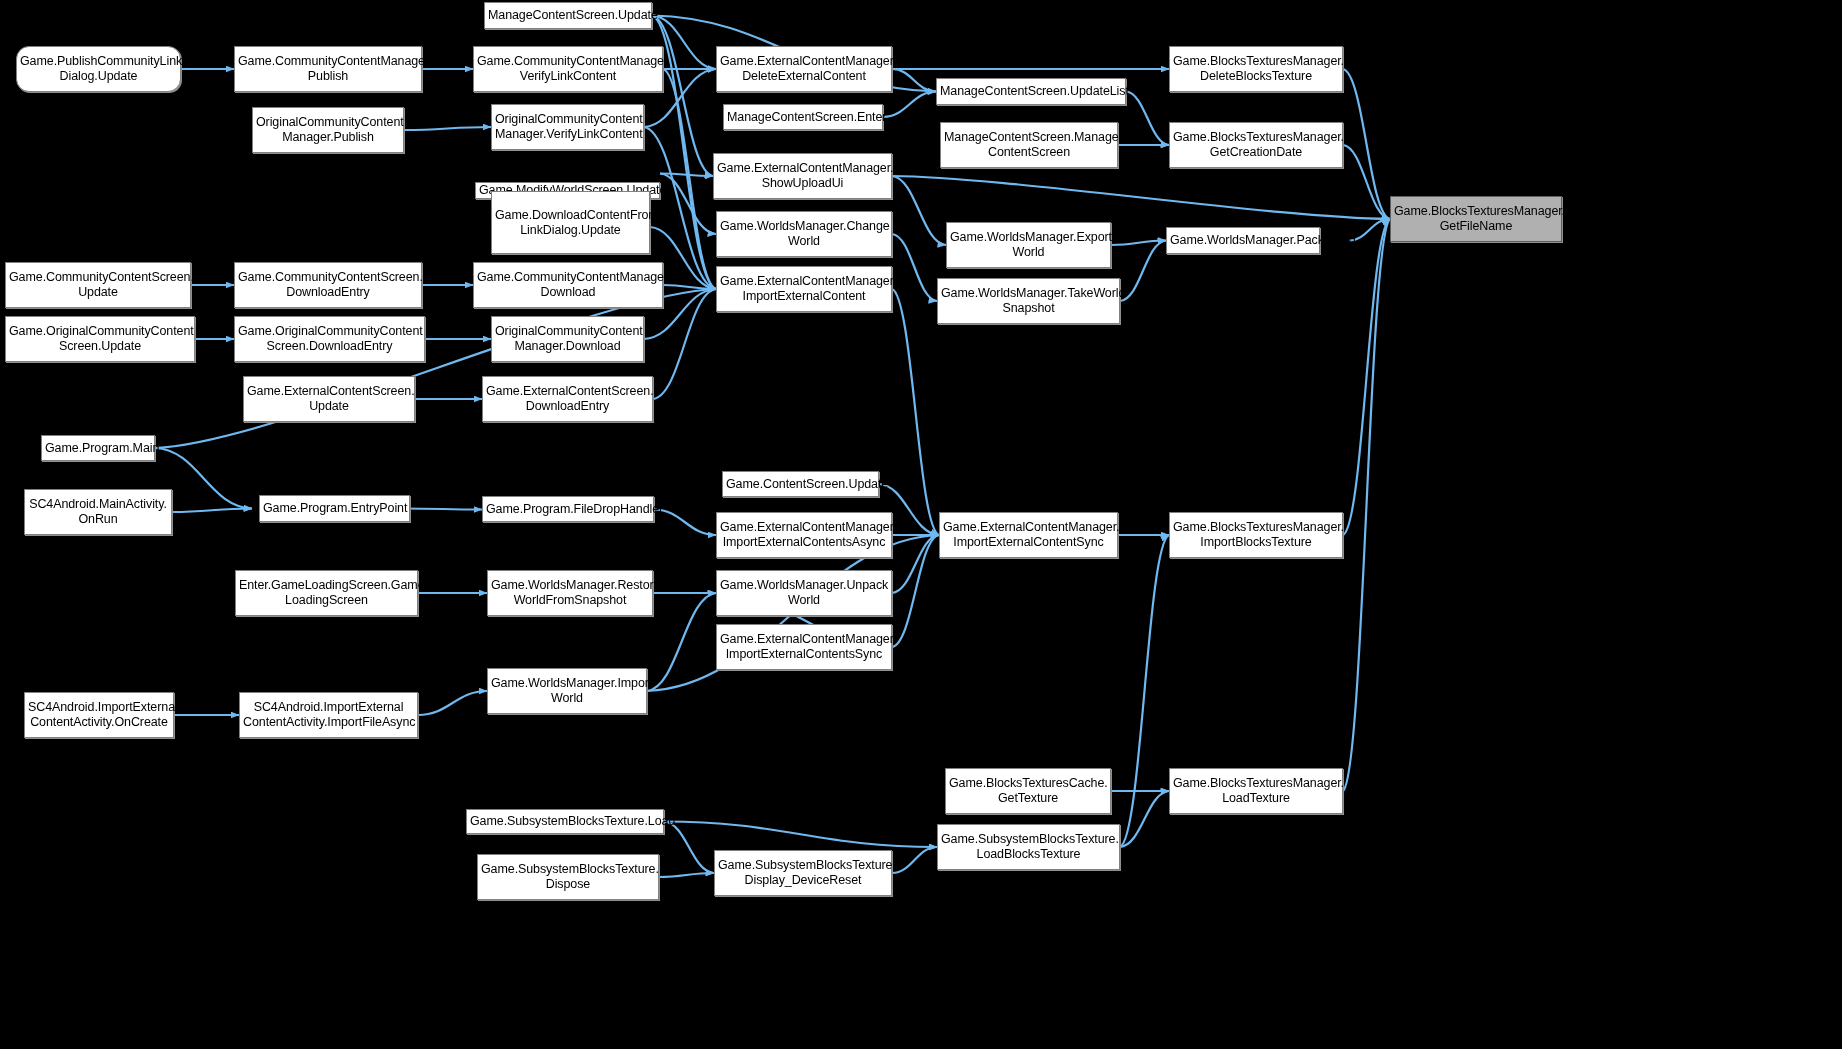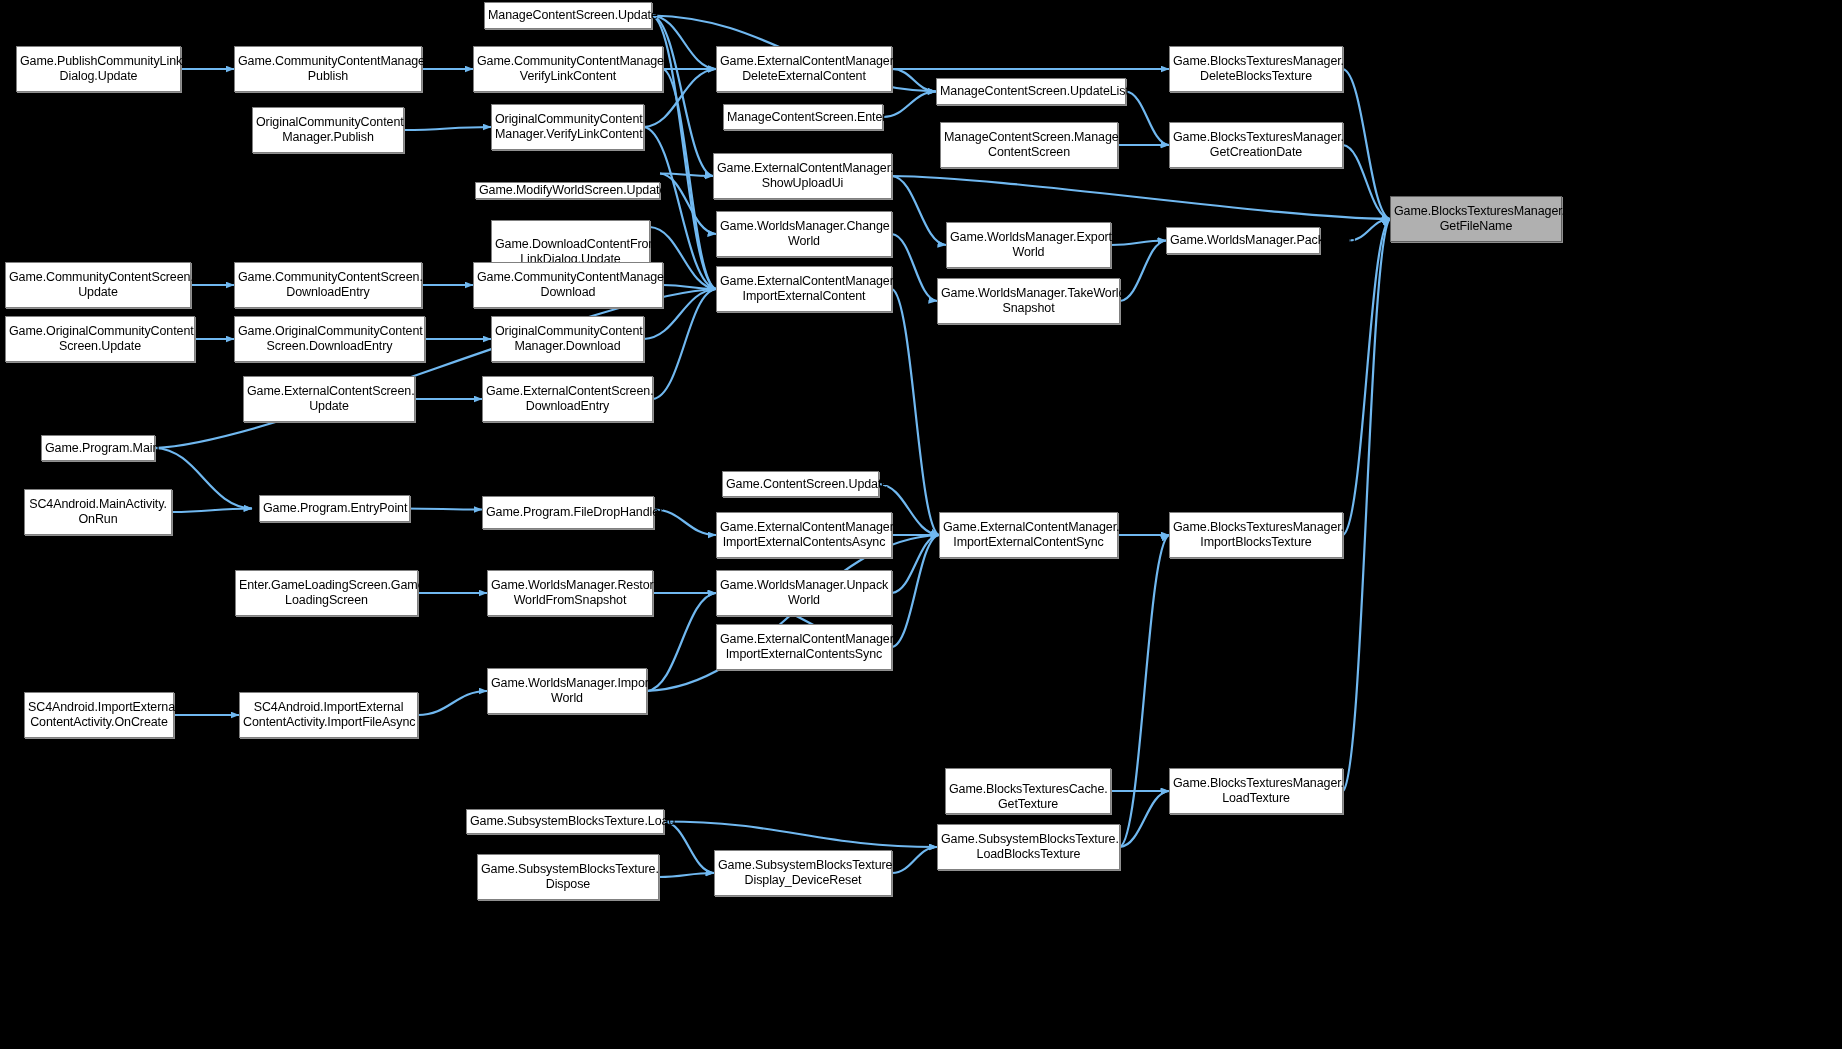--- a/index.html
+++ b/index.html
@@ -31,21 +31,21 @@
     border: 1px solid #808080;
     box-shadow: 1px 1px 0 0 #909090;
     display: flex;
     align-items: center;
     justify-content: center;
     text-align: center;
     color: #000000;
     font-size: 12.5px;
     line-height: 15px;
     letter-spacing: -0.1px;
-    padding: 1px 3px;
+    padding: 7px 3px;
     z-index: 5;
   }
   .node.highlight {
     background: #b0b0b0;
     border: 1px solid #606060;
   }
   .node-label {
     display: block;
     width: 100%;
     white-space: pre-line;
@@ -120,21 +120,21 @@
         <path d="M 1343 791 C 1364.15 773.84, 1368.85 236.16, 1390 219" fill="none" stroke="#70b8f0" stroke-width="2.2" marker-end="url(#arrowhead)"></path>
         <path d="M 664 821.5 C 784 821.5, 817 847, 937 847" fill="none" stroke="#70b8f0" stroke-width="2.2" marker-end="url(#arrowhead)"></path>
         <path d="M 664 821.5 C 686.5 823.045, 691.5 871.455, 714 873" fill="none" stroke="#70b8f0" stroke-width="2.2" marker-end="url(#arrowhead)"></path>
         <path d="M 1120 847 C 1142.05 845.32, 1146.95 792.68, 1169 791" fill="none" stroke="#70b8f0" stroke-width="2.2" marker-end="url(#arrowhead)"></path>
         <path d="M 659 877 C 683.75 877, 689.25 873, 714 873" fill="none" stroke="#70b8f0" stroke-width="2.2" marker-end="url(#arrowhead)"></path>
         <path d="M 892 873 C 912.25 873, 916.75 847, 937 847" fill="none" stroke="#70b8f0" stroke-width="2.2" marker-end="url(#arrowhead)"></path>
         <path d="M 1120 847 C 1142.05 837.64, 1146.95 544.36, 1169 535" fill="none" stroke="#70b8f0" stroke-width="2.2" marker-end="url(#arrowhead)"></path>
       </g>
   </svg>
   <div id="node-layer">
-      <div class="node" style="left: 16px; top: 46px; width: 165px; height: 46px;">
+      <div class="node" style="left: 16px; top: 46px; width: 165px; height: 46px; border-radius: 13px;">
         <span class="node-label">Game.PublishCommunityLink
 Dialog.Update</span>
       </div>
       <div class="node" style="left: 234px; top: 46px; width: 188px; height: 46px;">
         <span class="node-label">Game.CommunityContentManager.
 Publish</span>
       </div>
       <div class="node" style="left: 473px; top: 46px; width: 190px; height: 46px;">
         <span class="node-label">Game.CommunityContentManager.
 VerifyLinkContent</span>
@@ -176,21 +176,21 @@
         <span class="node-label">Game.ModifyWorldScreen.Update</span>
       </div>
       <div class="node" style="left: 713px; top: 153px; width: 179px; height: 46px;">
         <span class="node-label">Game.ExternalContentManager.
 ShowUploadUi</span>
       </div>
       <div class="node highlight" style="left: 1390px; top: 196px; width: 172px; height: 46px;">
         <span class="node-label">Game.BlocksTexturesManager.
 GetFileName</span>
       </div>
-      <div class="node" style="left: 491px; top: 220px; width: 159px; height: 63px;">
+      <div class="node" style="left: 491px; top: 191px; width: 159px; height: 63px;">
         <span class="node-label">Game.DownloadContentFrom
 LinkDialog.Update</span>
       </div>
       <div class="node" style="left: 716px; top: 211px; width: 176px; height: 46px;">
         <span class="node-label">Game.WorldsManager.Change
 World</span>
       </div>
       <div class="node" style="left: 946px; top: 222px; width: 165px; height: 46px;">
         <span class="node-label">Game.WorldsManager.Export
 World</span>
@@ -244,21 +244,21 @@
       <div class="node" style="left: 722px; top: 471px; width: 157px; height: 26px;">
         <span class="node-label">Game.ContentScreen.Update</span>
       </div>
       <div class="node" style="left: 24px; top: 489px; width: 148px; height: 46px;">
         <span class="node-label">SC4Android.MainActivity.
 OnRun</span>
       </div>
       <div class="node" style="left: 252px; top: 495px; width: 151px; height: 27px; margin-left: 7px;">
         <span class="node-label">Game.Program.EntryPoint</span>
       </div>
-      <div class="node" style="left: 482px; top: 496px; width: 172px; height: 33px;">
+      <div class="node" style="left: 482px; top: 496px; width: 172px; height: 26px;">
         <span class="node-label">Game.Program.FileDropHandler</span>
       </div>
       <div class="node" style="left: 716px; top: 512px; width: 176px; height: 46px;">
         <span class="node-label">Game.ExternalContentManager.
 ImportExternalContentsAsync</span>
       </div>
       <div class="node" style="left: 939px; top: 512px; width: 179px; height: 46px;">
         <span class="node-label">Game.ExternalContentManager.
 ImportExternalContentSync</span>
       </div>

